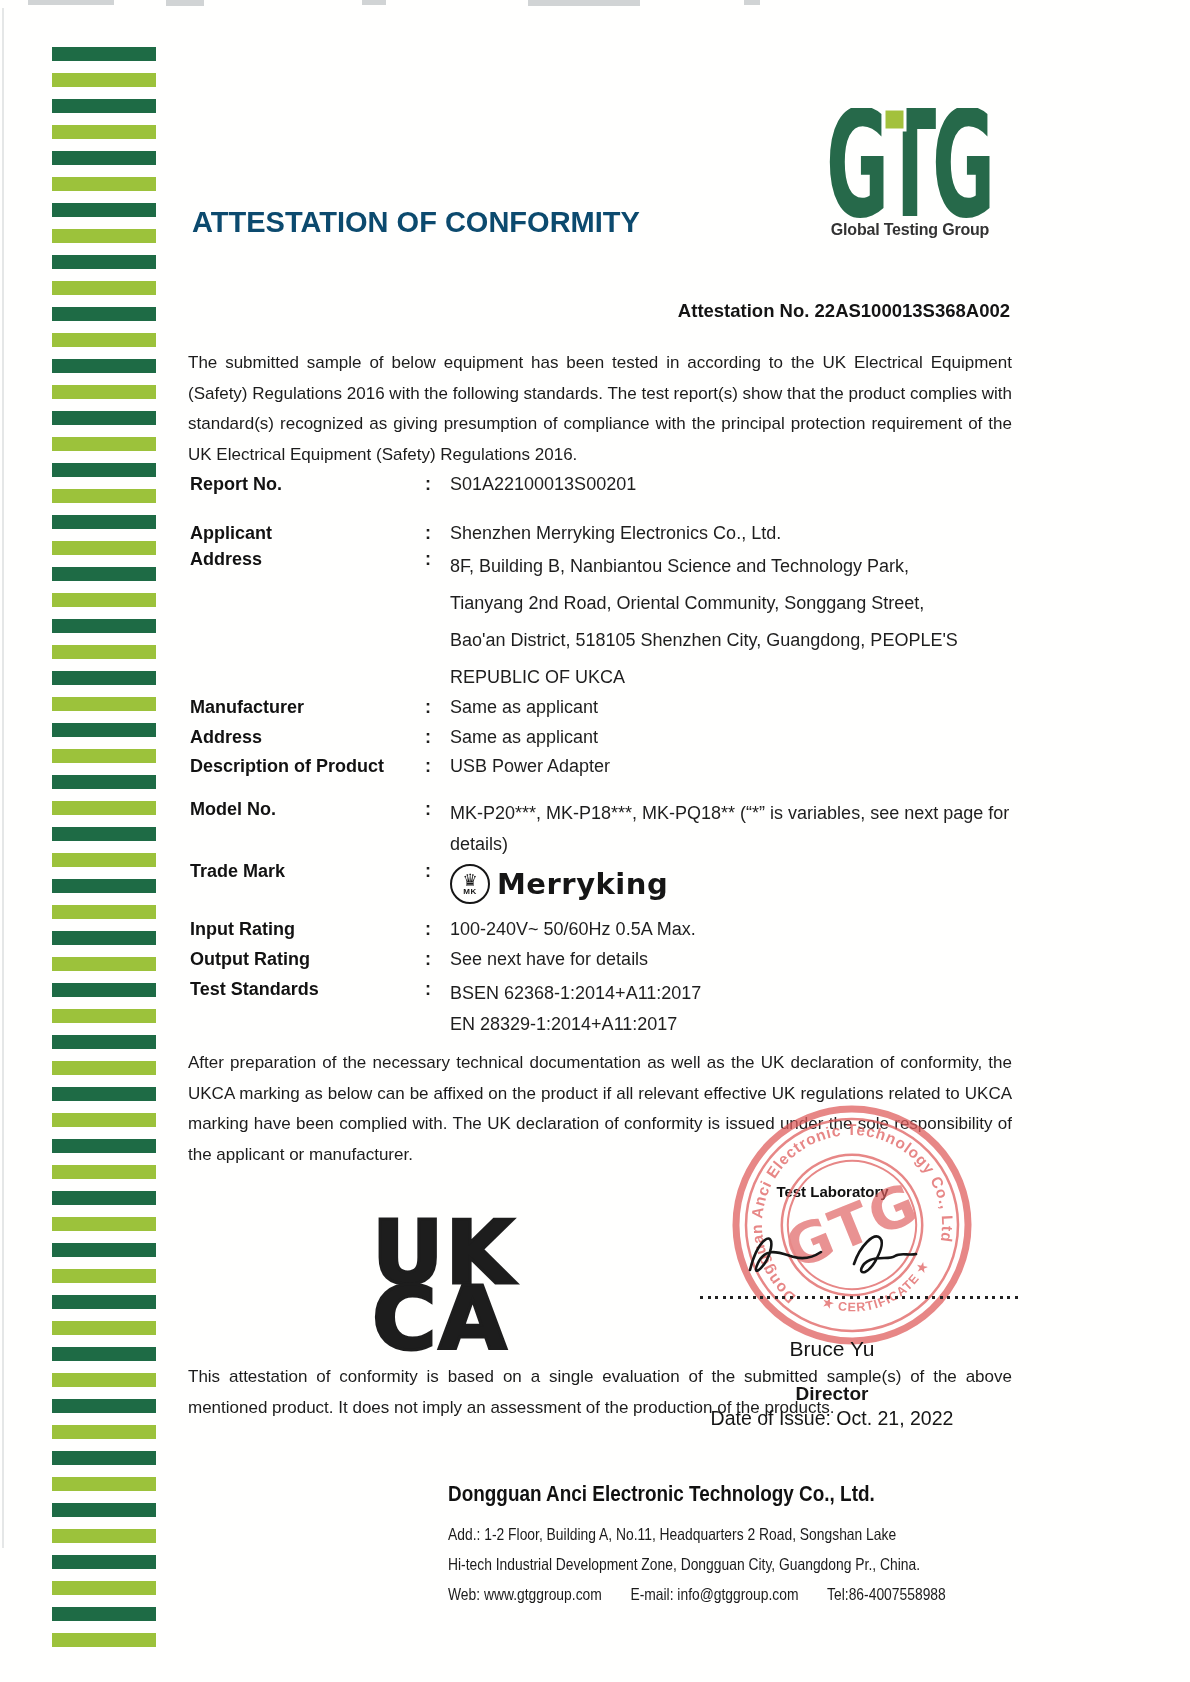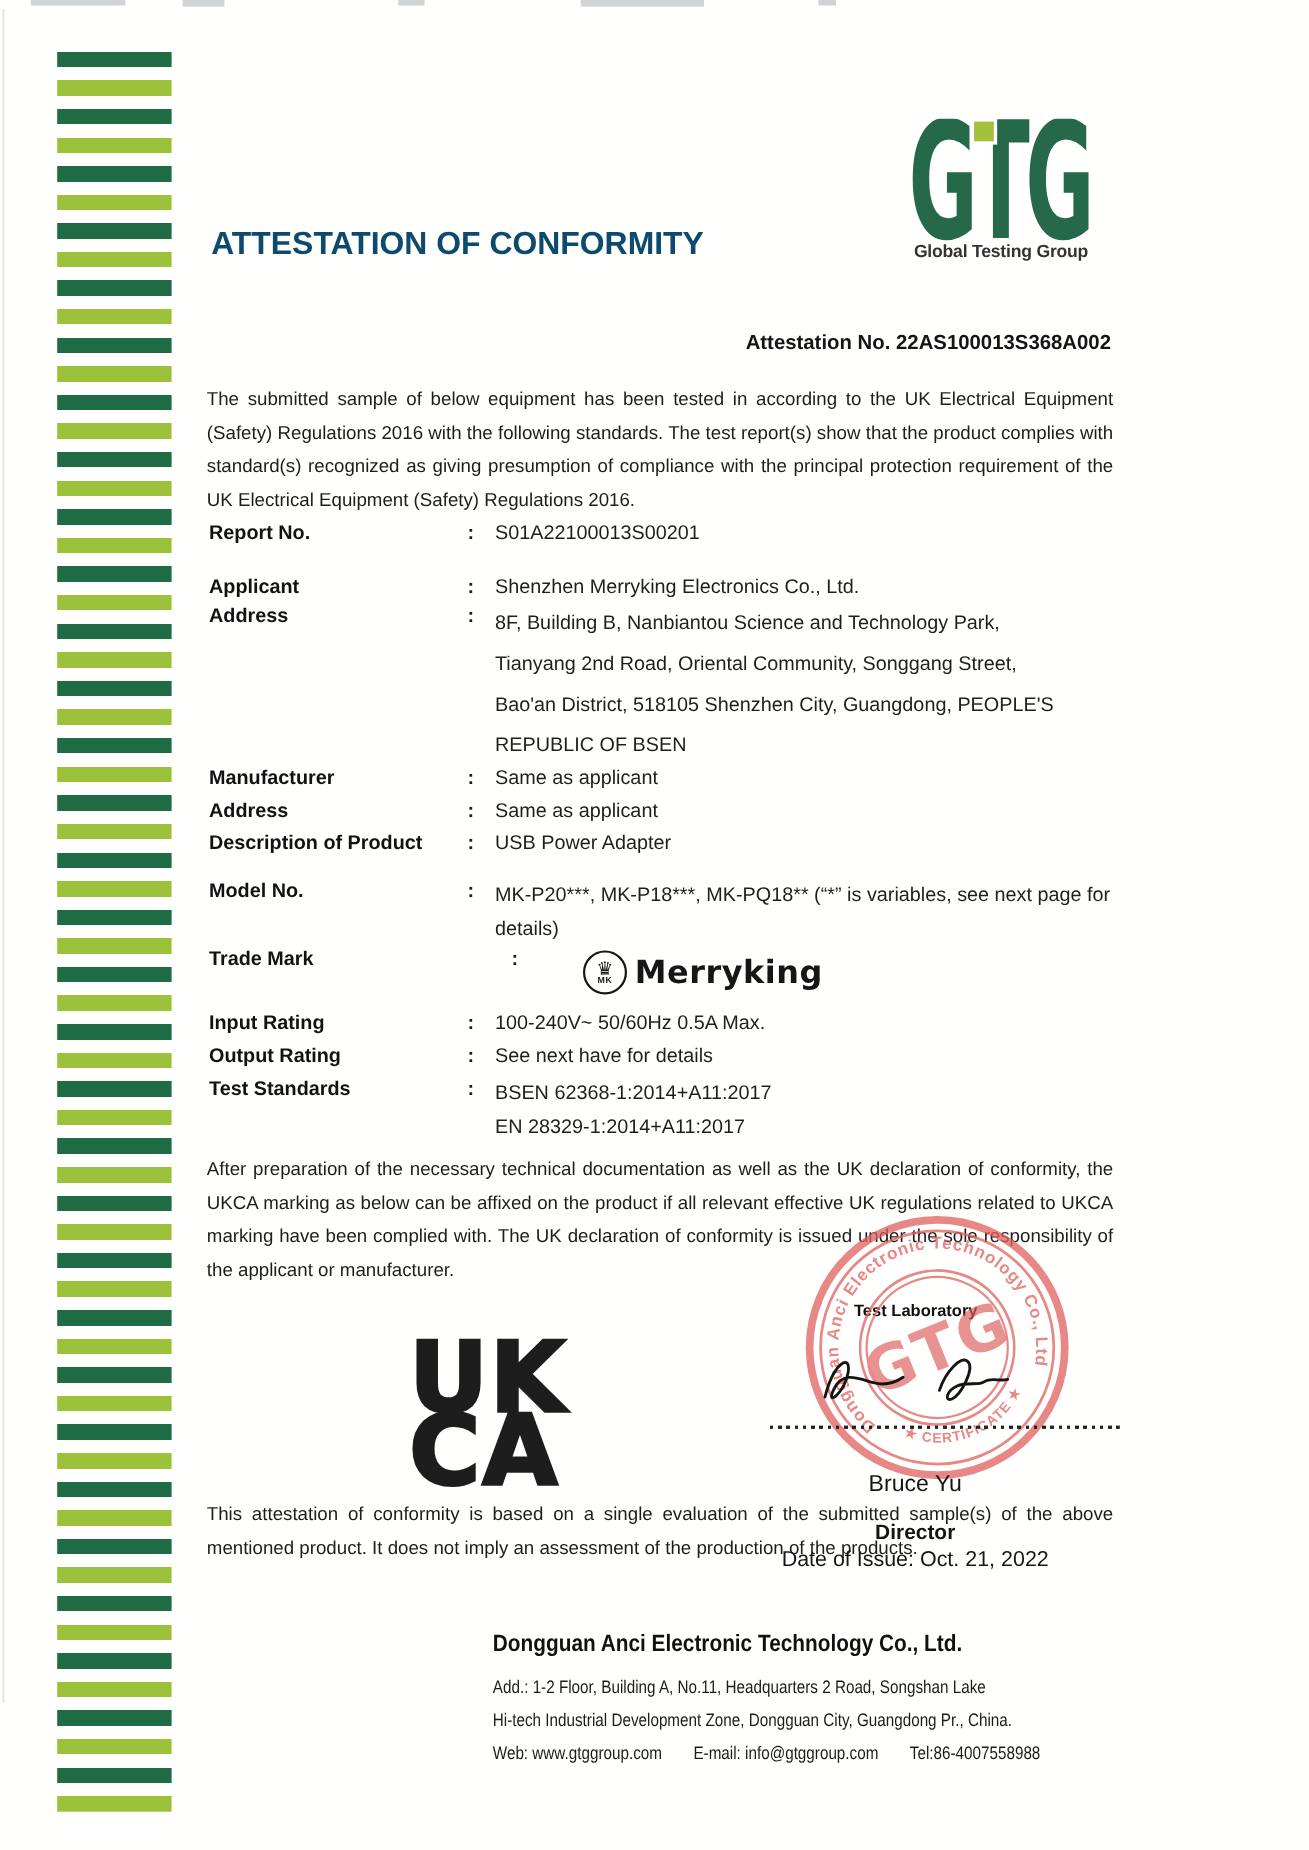--- a/index.html
+++ b/index.html
@@ -32,21 +32,21 @@
   
   .fields{position:absolute;left:190px;top:473px;width:820px;font-size:18px;}
   .field-row{display:flex;align-items:flex-start;line-height:23px;}
   .field-label{width:235px;font-weight:bold;color:#121212;}
   .field-colon{width:25px;font-weight:bold;}
   .field-value{flex:1;}
   .ml .field-value div{line-height:37px;}
   .ml2 .field-value div{line-height:31px;}
   .mb26{margin-bottom:26px;}.mb3{margin-bottom:3px;}.mb7{margin-bottom:7px;}
   .mb6{margin-bottom:6px;}.mb5{margin-bottom:20px;}
-  .row-trademark{height:55px;margin-bottom:3px;gap:40px;}
+  .row-trademark{height:55px;margin-bottom:3px;}
   .tm-logo{display:flex;align-items:center;gap:7px;margin-top:4px;}
   .tm-circle{width:36px;height:36px;border:2.5px solid #161616;border-radius:50%;
     display:flex;flex-direction:column;align-items:center;justify-content:center;}
   .tm-crown{font-size:17px;line-height:15px;color:#161616;}
   .tm-mk{font-size:8px;line-height:8px;font-weight:bold;letter-spacing:.5px;color:#161616;}
   .tm-name{font-family:"DejaVu Sans",sans-serif;font-size:29px;font-weight:bold;
     letter-spacing:.5px;color:#161616;}
   
   .ukca{position:absolute;left:372px;top:1220px;font-family:"DejaVu Sans",sans-serif;
     font-weight:bold;font-size:88px;line-height:66px;color:#1d1d1d;letter-spacing:2px;
@@ -110,21 +110,21 @@
       <div class="field-colon">:</div>
       <div class="field-value">Shenzhen Merryking Electronics Co., Ltd.</div>
     </div>
     <div class="field-row ml">
       <div class="field-label">Address</div>
       <div class="field-colon">:</div>
       <div class="field-value">
         <div>8F, Building B, Nanbiantou Science and Technology Park,</div>
         <div>Tianyang 2nd Road, Oriental Community, Songgang Street,</div>
         <div>Bao'an District, 518105 Shenzhen City, Guangdong, PEOPLE'S</div>
-        <div>REPUBLIC OF BSEN</div>
+        <div>REPUBLIC OF UKCA</div>
       </div>
     </div>
     <div class="field-row mb7">
       <div class="field-label">Manufacturer</div>
       <div class="field-colon">:</div>
       <div class="field-value">Same as applicant</div>
     </div>
     <div class="field-row mb6">
       <div class="field-label">Address</div>
       <div class="field-colon">:</div>

